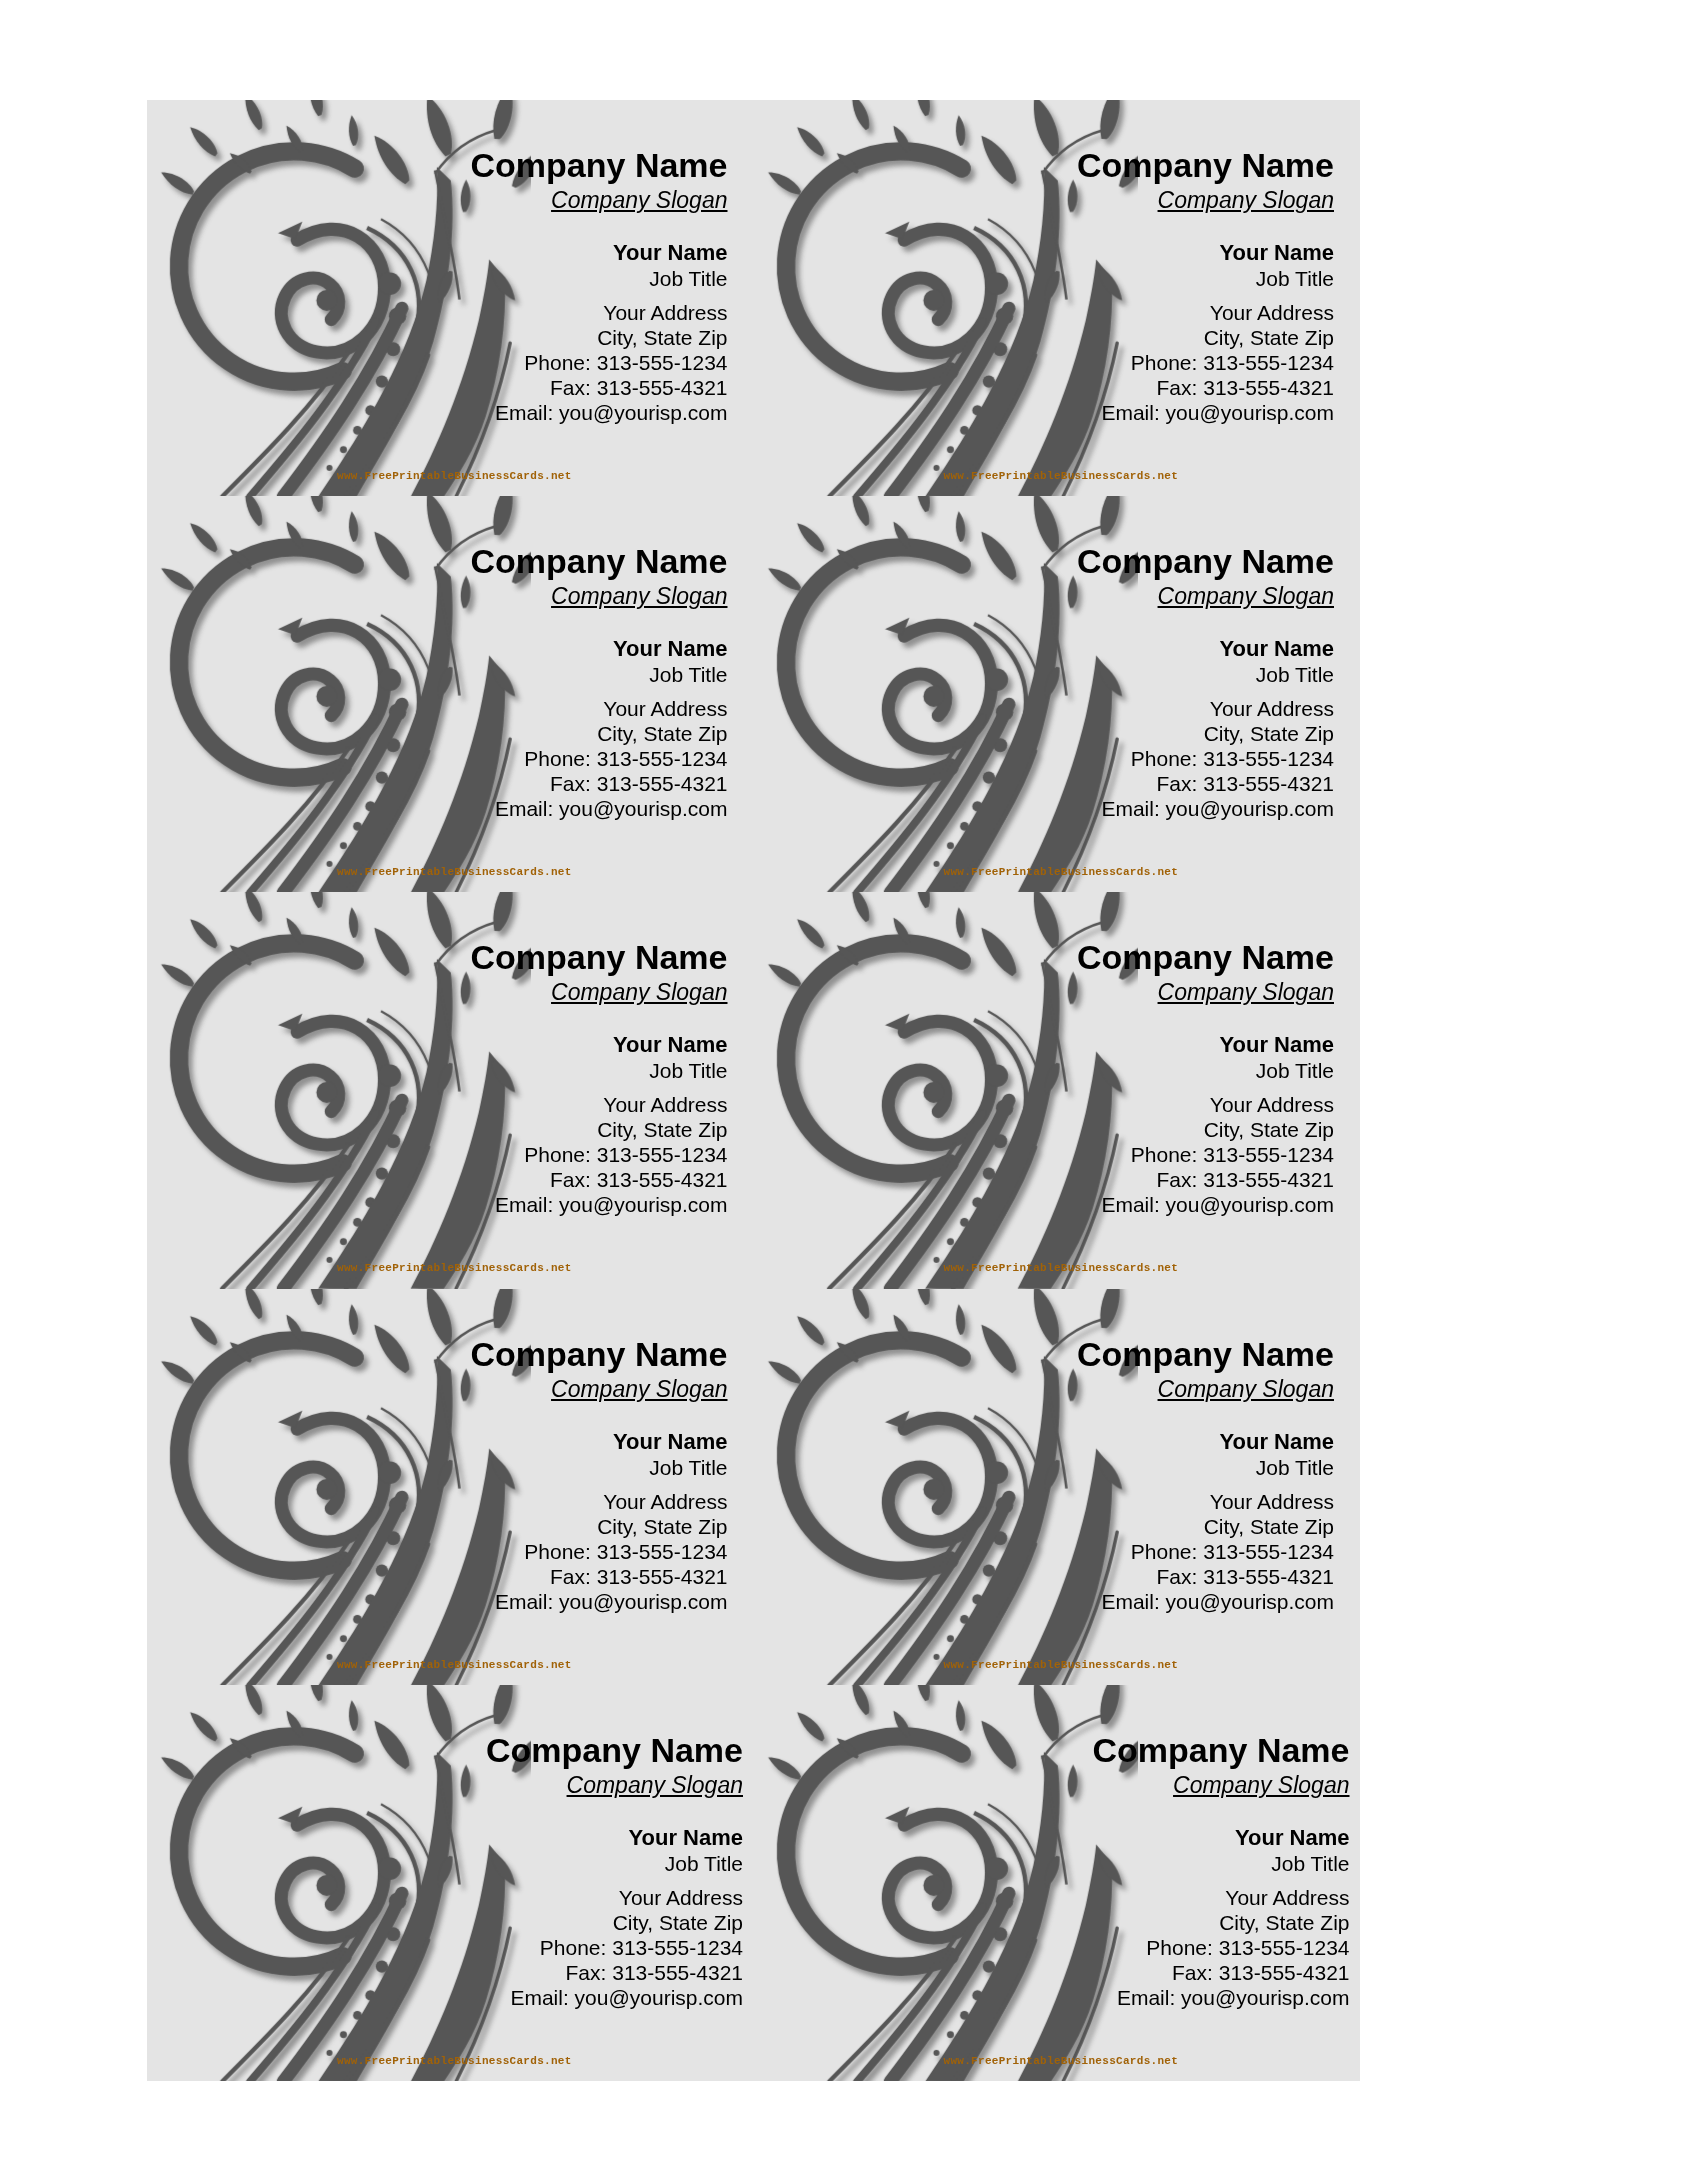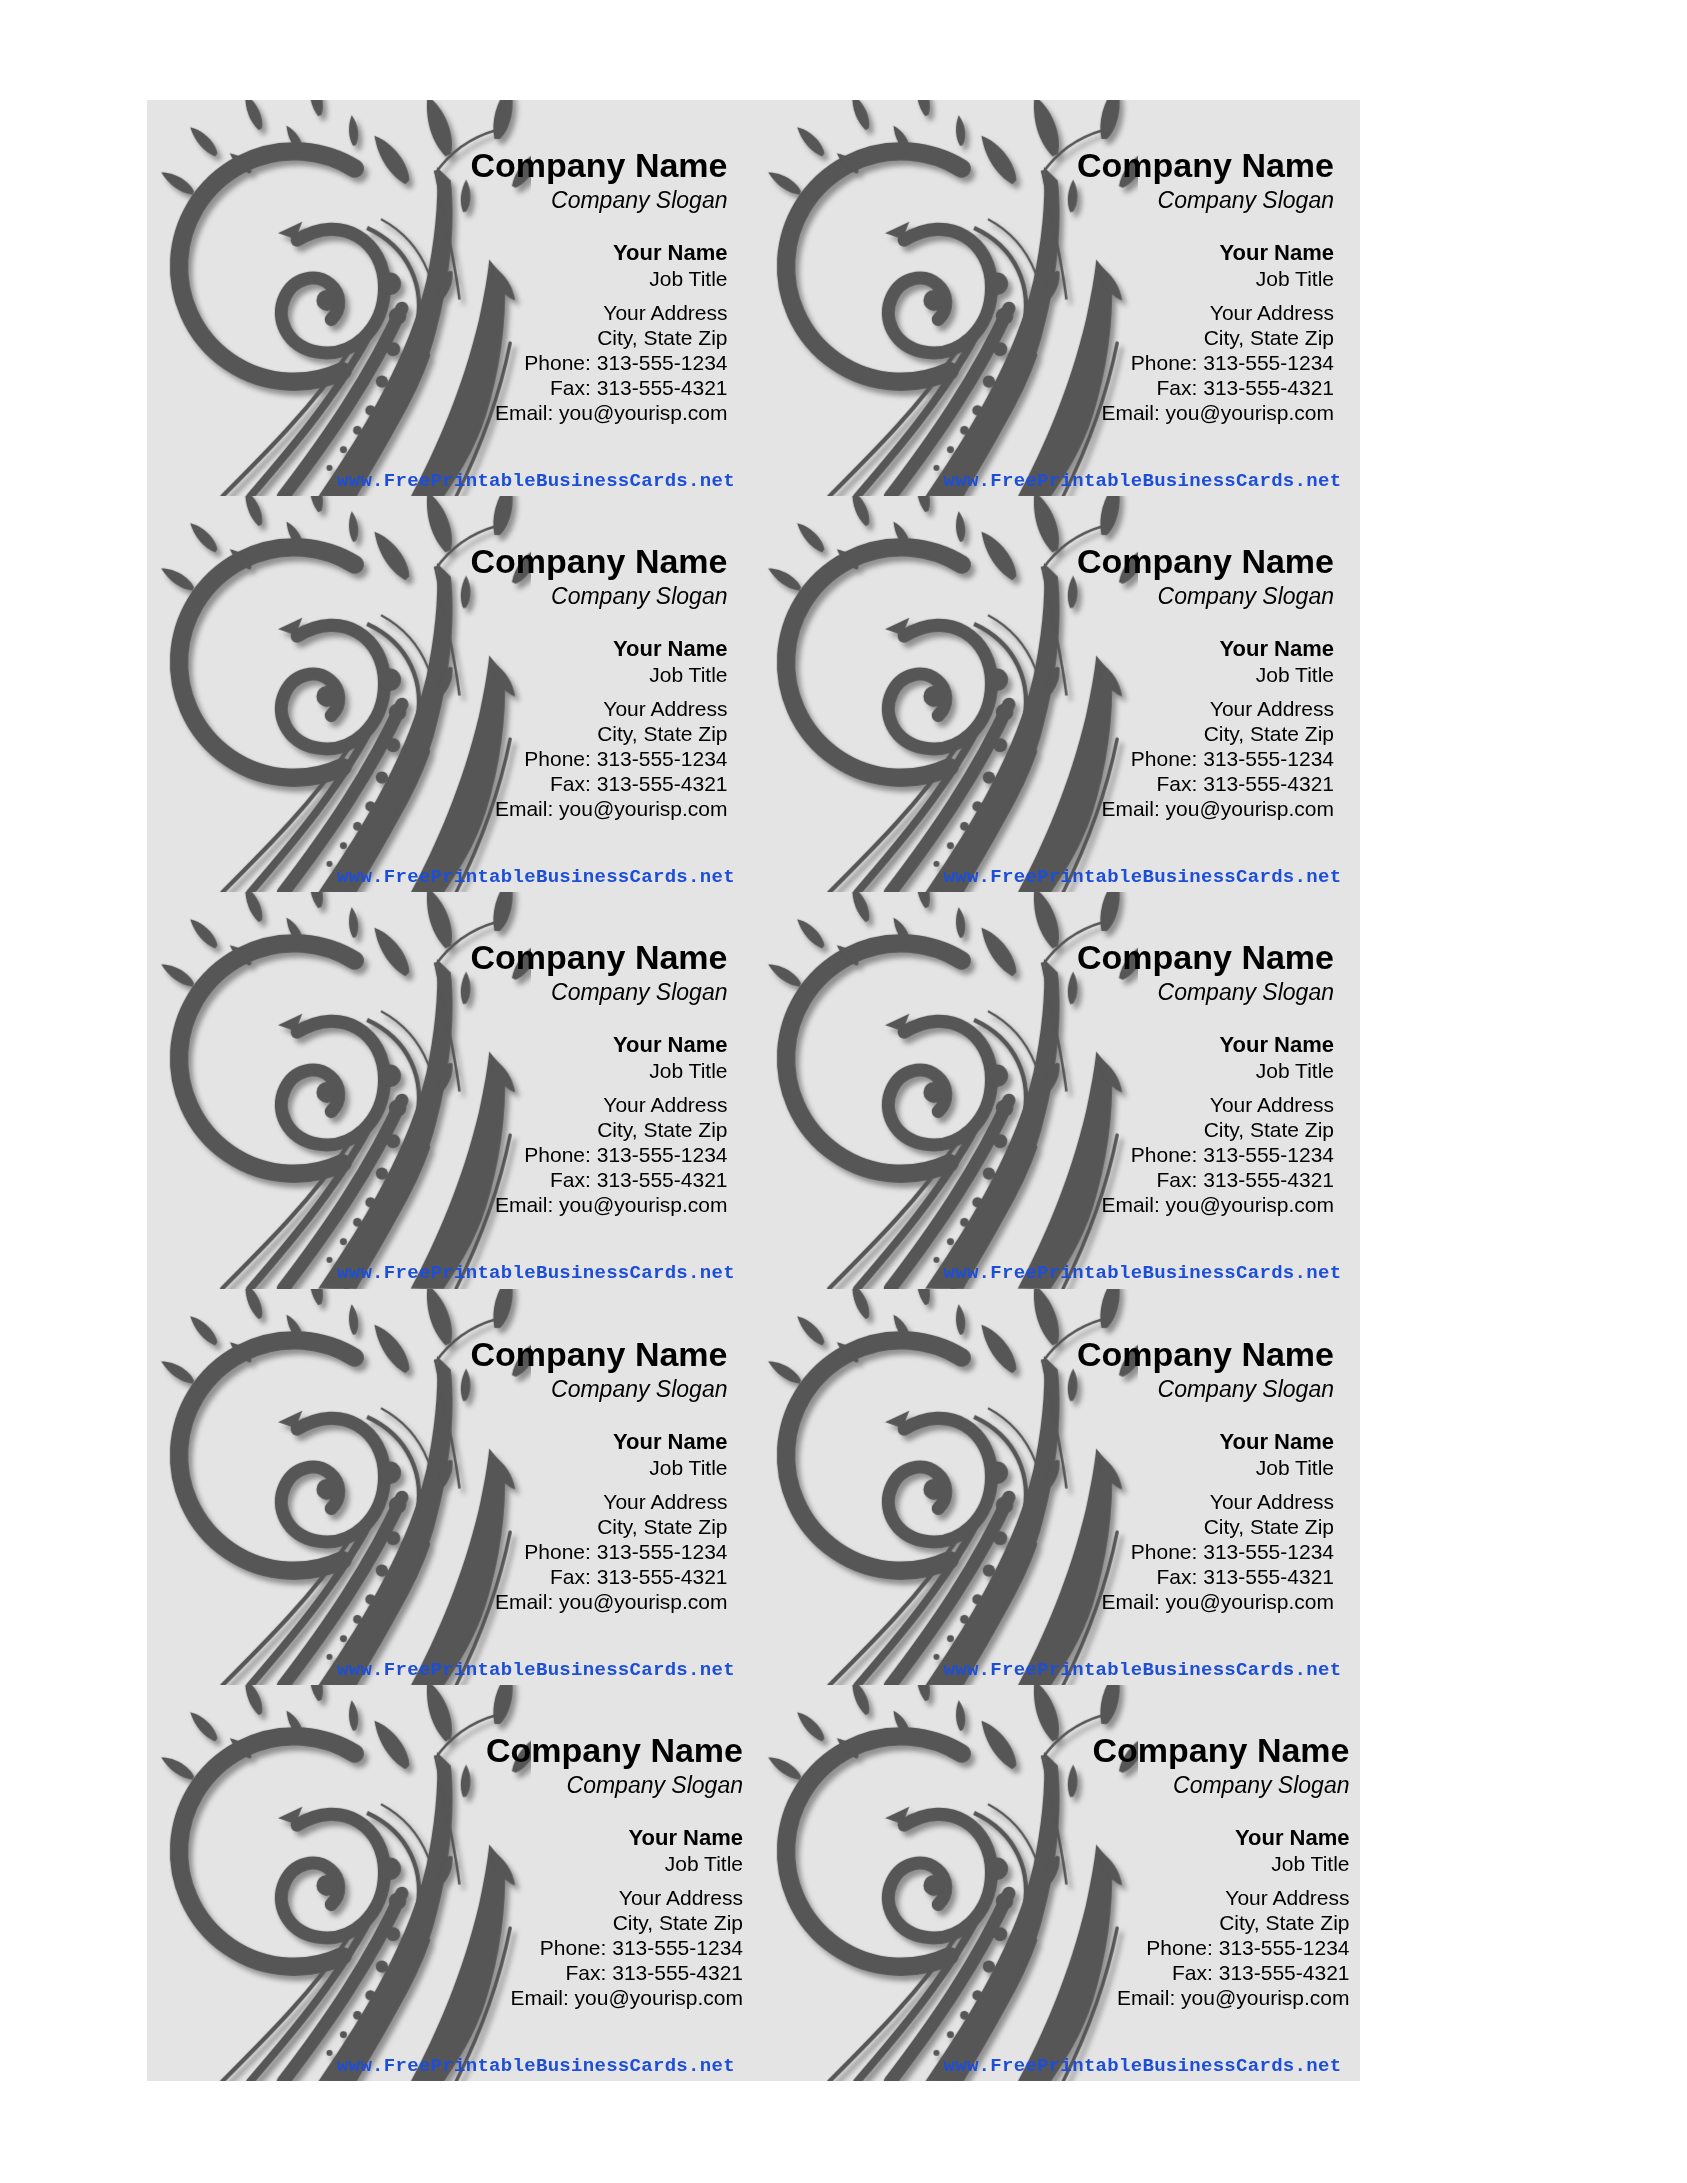--- a/index.html
+++ b/index.html
@@ -20,29 +20,29 @@
   }
   .card .art .ink{
     filter: blur(0.6px) drop-shadow(5px 6px 3px rgba(45,45,45,0.45));
   }
   .text-block{
     position:absolute;top:0;left:0;right:26px;
     text-align:right;padding-top:46px;
   }
   .card.last-row .text-block{right:10.5px;}
   .company{font-size:34px;font-weight:bold;line-height:39px;}
-  .slogan{font-size:23px;font-style:italic;line-height:30px;}
+  .slogan{font-size:23px;font-style:italic;line-height:30px;text-decoration:underline;}
   .person{font-size:22px;font-weight:bold;line-height:26px;margin-top:25px;}
   .job{font-size:21px;line-height:26px;margin-left:30px;}
   .line{font-size:21px;line-height:25px;}
   .line.first{margin-top:8px;}
   .url{
     position:absolute;left:190px;top:370px;
     font-family:"Liberation Mono","DejaVu Sans Mono",monospace;
-    font-weight:bold;font-size:19px;letter-spacing:0.3px;color:#1d4ed8;
+    font-weight:bold;font-size:11px;letter-spacing:0.3px;color:#a16207;
     white-space:nowrap;
   }
 </style>
 </head>
 <body>
 
 <svg width="0" height="0" style="position:absolute" aria-hidden="true">
   <defs>
     <path id="leaf" d="M0 0 C -7 -12 -8 -28 -2 -44 C 8 -32 10 -12 4 -1 Z"></path>
     <g id="flourish" fill="#565656" stroke="none">

